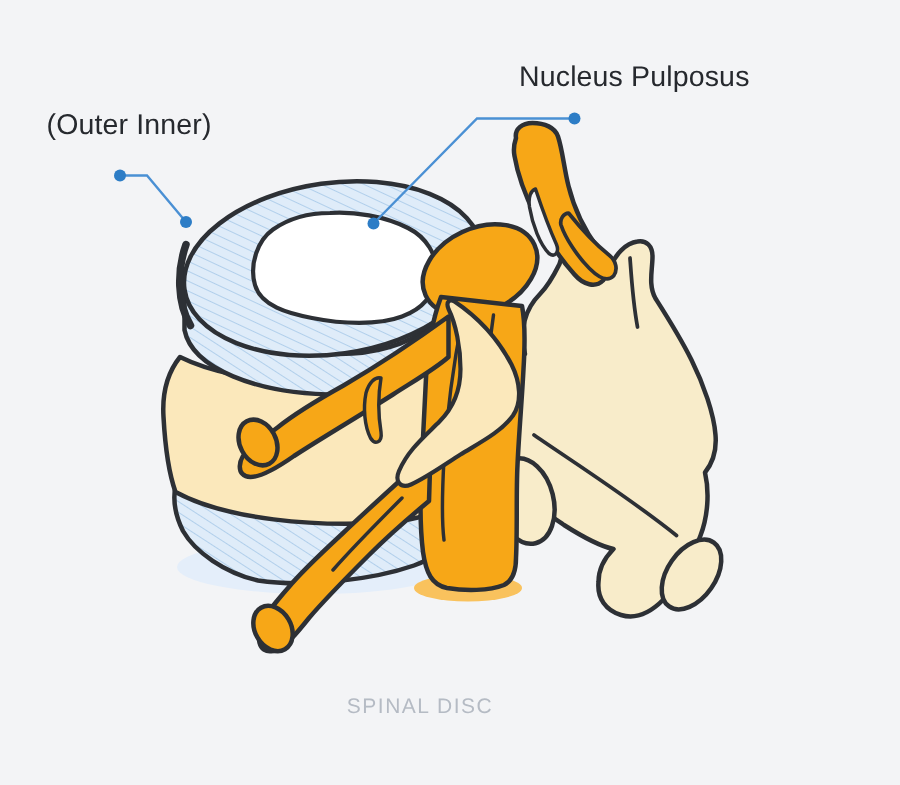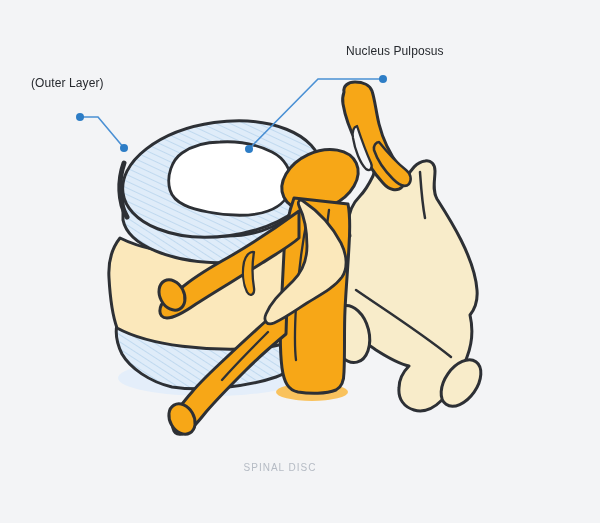--- a/index.html
+++ b/index.html
@@ -2,27 +2,27 @@
 <html><head>
 <meta charset="utf-8">
 <style>
   html,body{margin:0;padding:0;background:#f3f4f6;}
   #stage{
     position:relative;width:600px;height:523px;background:#f3f4f6;
     font-family:"Liberation Sans",sans-serif;overflow:hidden;
   }
   #illustration{position:absolute;left:0;top:0;}
   .callout{
-    position:absolute;color:#26292e;font-size:12px;line-height:15px;
+    position:absolute;color:#26292e;font-size:19px;line-height:15px;
     letter-spacing:.1px;white-space:nowrap;
   }
   .callout span{display:block;}
   #caption{
     position:absolute;left:180px;top:462px;width:200px;text-align:center;
-    color:#b5bbc4;font-size:10px;letter-spacing:1px;
+    color:#b5bbc4;font-size:14px;letter-spacing:1px;
   }
 </style>
 </head>
 <body>
 
 <div id="stage">
 
   <svg id="illustration" width="600" height="523" viewBox="0 0 600 523">
     <defs>
       <pattern id="hatch" patternUnits="userSpaceOnUse" width="6" height="6" patternTransform="rotate(-57)">
@@ -120,21 +120,21 @@
     </g>
     <g fill="#2d7dc6">
       <circle cx="80" cy="117" r="4"></circle>
       <circle cx="124" cy="148" r="4"></circle>
       <circle cx="383" cy="79" r="4"></circle>
       <circle cx="249" cy="149" r="4"></circle>
     </g>
   </svg>
 
   <div class="callout" style="left:31px;top:76px;">
-    <span>(Outer Layer)</span>
+    <span>(Outer Inner)</span>
   </div>
 
   <div class="callout" style="left:346px;top:44px;">
     <span>Nucleus Pulposus</span>
   </div>
 
   <div id="caption">SPINAL DISC</div>
 
 </div>
 

